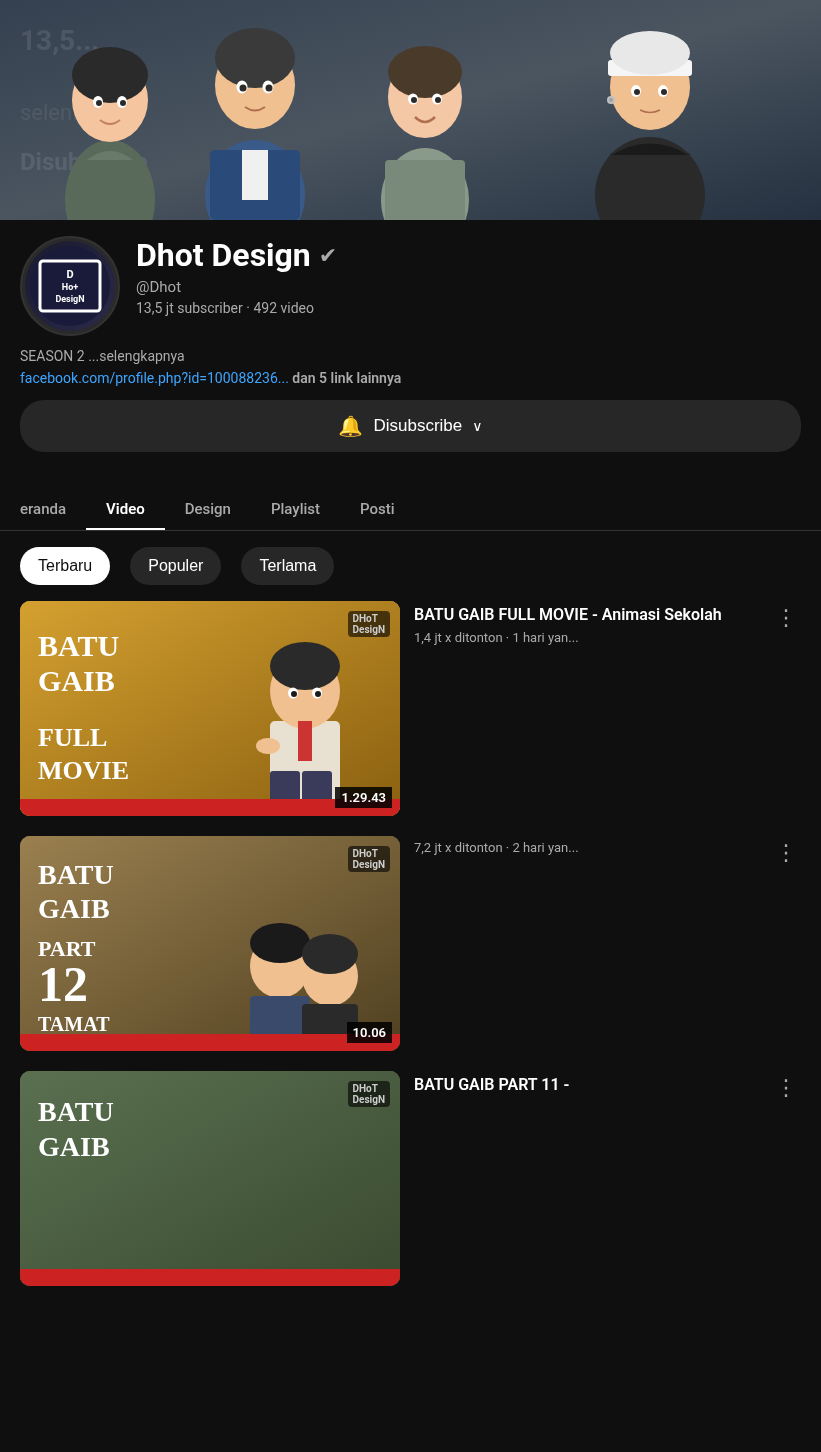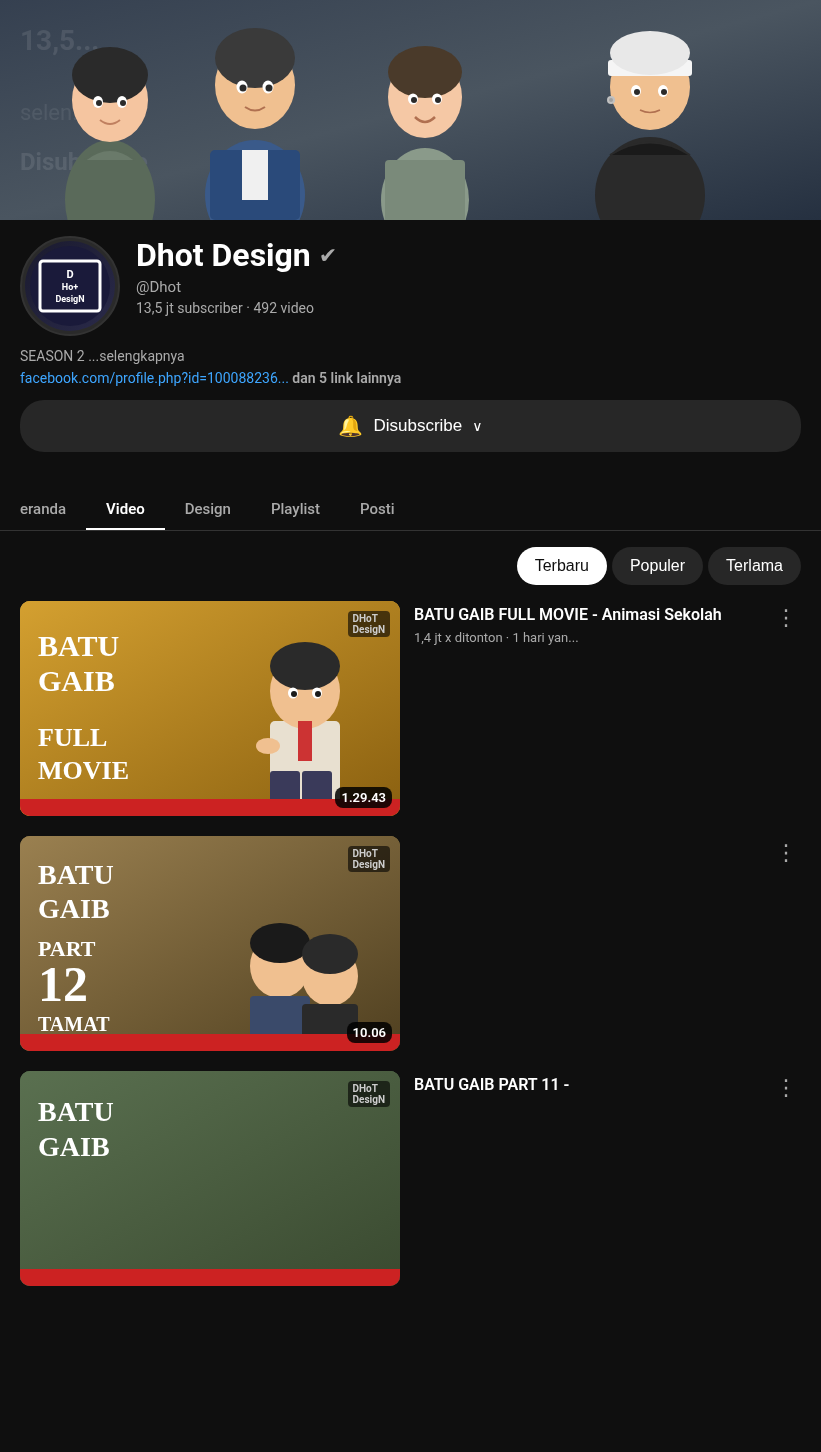--- a/index.html
+++ b/index.html
@@ -178,25 +178,24 @@
       bottom: -1px;
       left: 0;
       right: 0;
       height: 3px;
       background: #fff;
     }
 
     
     .filter-chips {
       display: flex;
-      gap: 5px;
+      gap: 20px;
       padding: 16px 20px;
       overflow-x: auto;
       scrollbar-width: none;
-      justify-content: flex-end;
     }
 
     .filter-chips::-webkit-scrollbar {
       display: none;
     }
 
     .chip {
       padding: 10px 18px;
       border-radius: 20px;
       background: #272727;
@@ -248,21 +247,21 @@
 
     .duration-badge {
       position: absolute;
       bottom: 8px;
       right: 8px;
       background: rgba(0,0,0,0.85);
       color: #fff;
       font-size: 13px;
       font-weight: 600;
       padding: 3px 6px;
-      border-radius: 8px;
+      border-radius: 0;
     }
 
     .channel-watermark {
       position: absolute;
       top: 10px;
       right: 10px;
       background: rgba(0,0,0,0.6);
       border-radius: 4px;
       padding: 2px 5px;
       font-size: 10px;
@@ -552,20 +551,21 @@
           <ellipse cx="110" cy="68" rx="28" ry="20" fill="#2a2a2a"></ellipse>
           <rect x="82" y="118" width="56" height="65" rx="4" fill="#2a2a2a"></rect>
         </g>
 
         <rect x="0" y="198" width="380" height="17" fill="#cc2222"></rect>
       </svg>
       <span class="channel-watermark">DHoT<br>DesigN</span>
       <span class="duration-badge">10.06</span>
     </div>
     <div class="video-meta">
+      <div class="video-stats">7,2 jt x ditonton · 2 hari yan...</div>
       <button class="video-more-btn">⋮</button>
     </div>
   </div>
 
   <div class="video-item">
     <div class="video-thumbnail thumb-bg-3">
       <svg width="380" height="215" viewBox="0 0 380 215" xmlns="http://www.w3.org/2000/svg">
         <rect width="380" height="215" fill="#4a6040"></rect>
         <rect width="380" height="215" fill="url(#t3-grad)"></rect>
         <defs>

